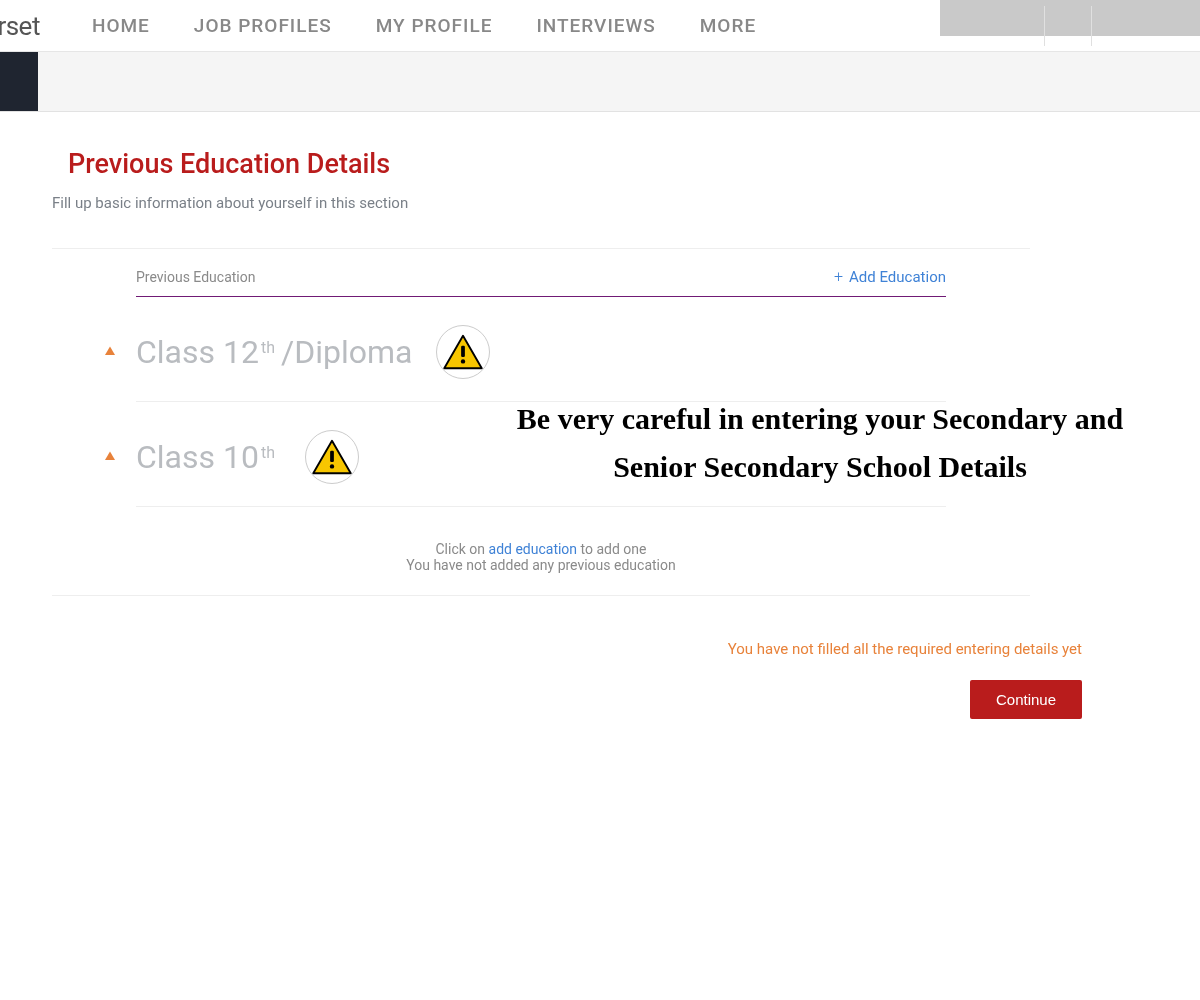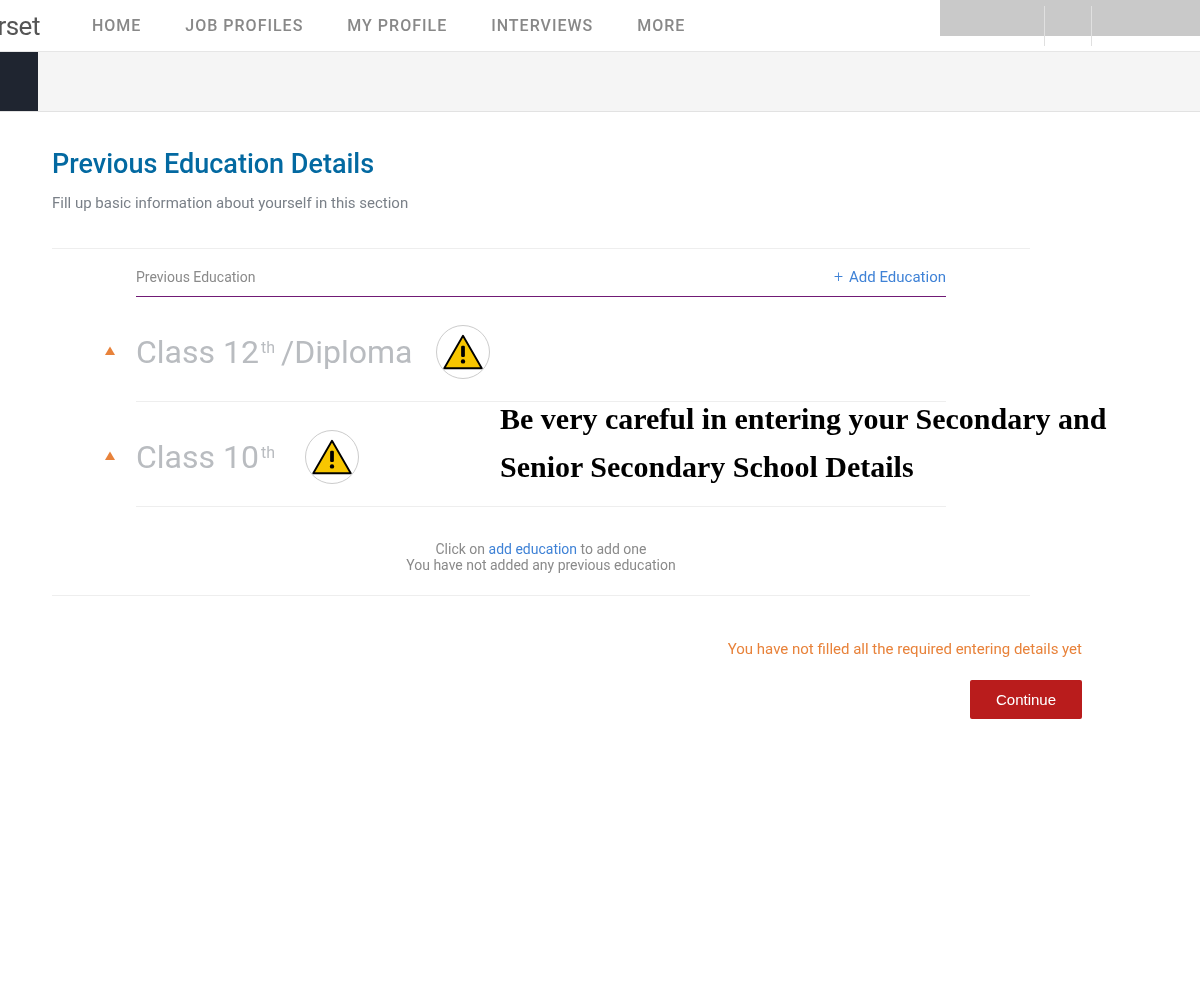--- a/index.html
+++ b/index.html
@@ -25,21 +25,21 @@
   }
   .brand-frag {
     font-size: 26px;
     color: #555;
     font-weight: 400;
     letter-spacing: -0.5px;
     margin-left: -30px; 
     margin-right: 30px;
   }
   .topnav-link {
-    font-size: 16px;
+    font-size: 19px;
     letter-spacing: 1px;
     color: #888;
     margin: 0 22px;
     font-weight: 500;
     cursor: pointer;
   }
   .topnav-right-block {
     position: absolute;
     right: 0; top: 0;
     height: 36px;
@@ -74,22 +74,22 @@
     background: #1f2530;
   }
 
   
   .content {
     padding: 36px 0 0 52px;
     width: 1030px;
   }
   .page-title {
     font-size: 27px;
-    color: #0369a1;
-    margin: 0 0 14px 0;
+    color: #b91c1c;
+    margin: 0 0 14px 16px;
     font-weight: 500;
   }
   .page-subtitle {
     font-size: 15px;
     color: #7a8088;
     margin: 0 0 36px 0;
   }
   .hr {
     border: none;
     border-top: 1px solid #eee;
@@ -171,21 +171,21 @@
 
   .callout {
     position: absolute;
     left: 500px;
     top: 395px;
     width: 640px;
     font-family: Georgia, "Times New Roman", serif;
     font-weight: 700;
     font-size: 30px;
     line-height: 1.6;
-    text-align: left;
+    text-align: center;
     color: #000;
   }
 
   .empty-msg {
     text-align: center;
     width: 810px;
     margin-left: 84px;
     padding: 34px 0 22px 0;
     font-size: 14px;
     color: #8a8a8a;

